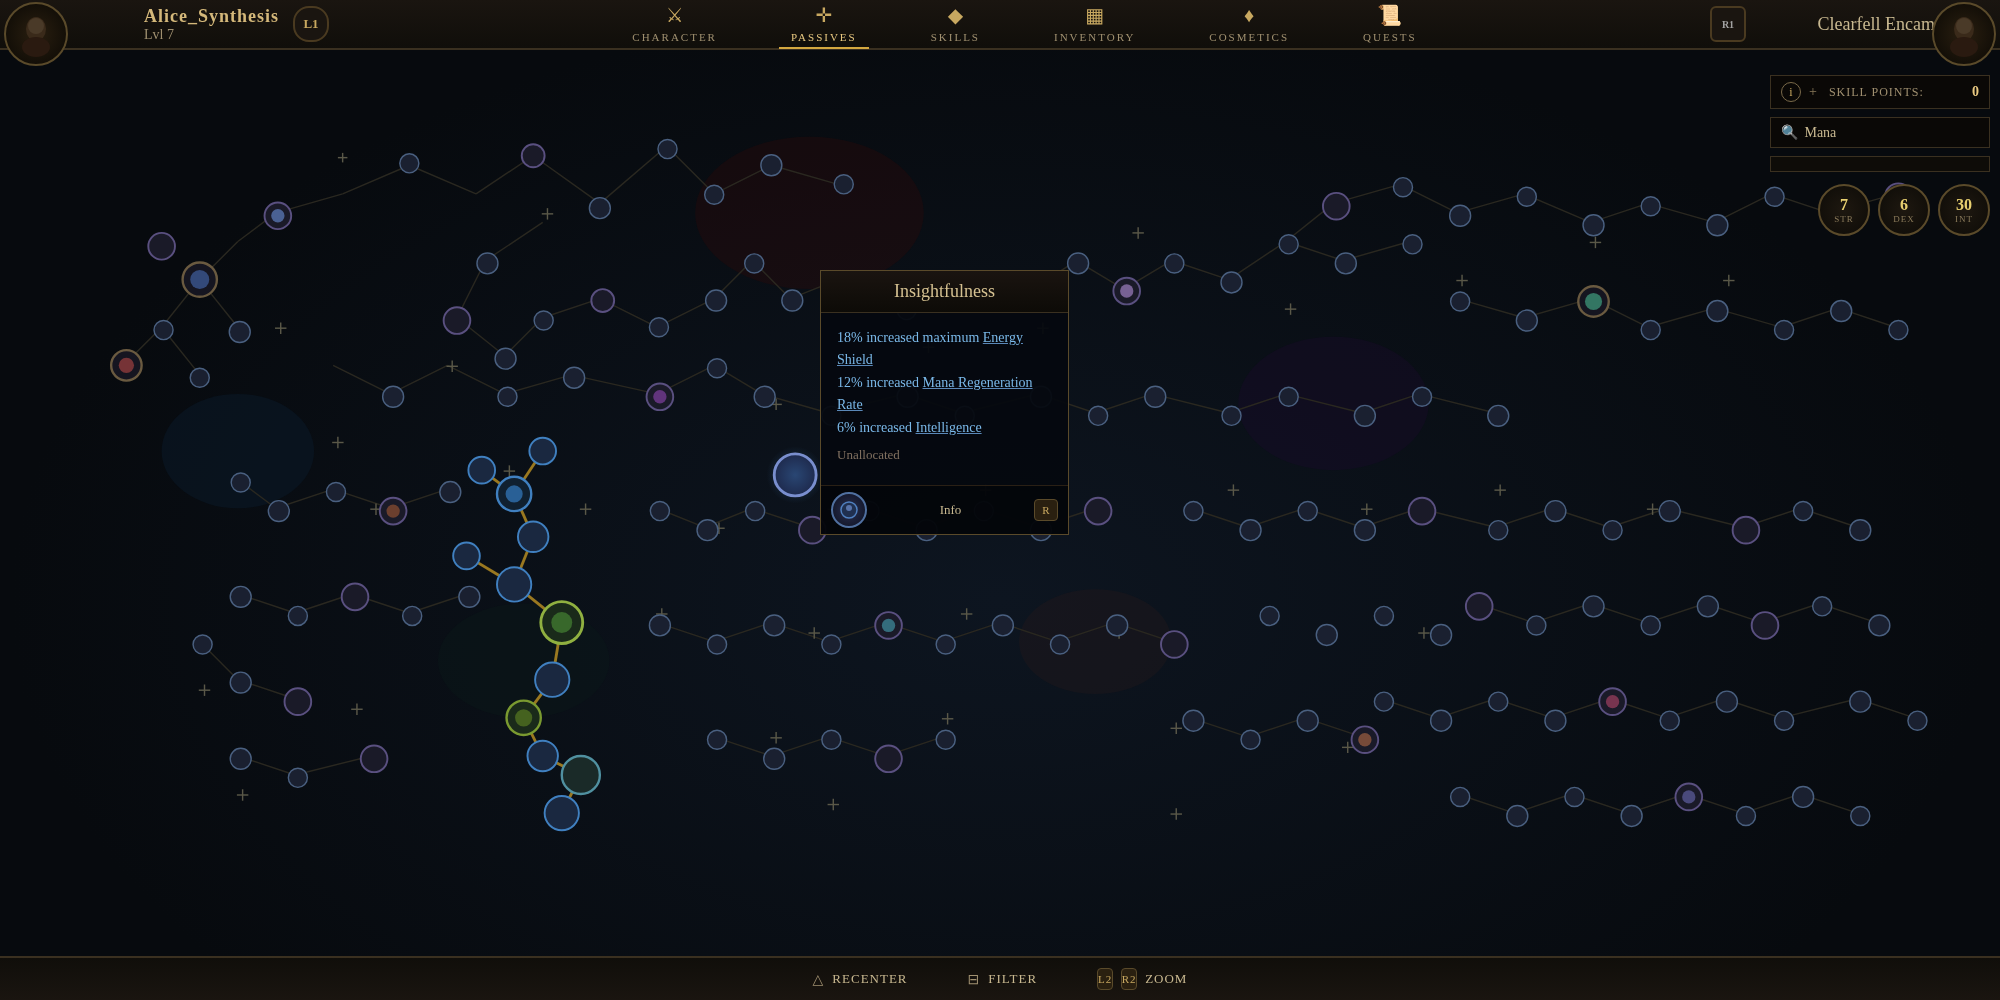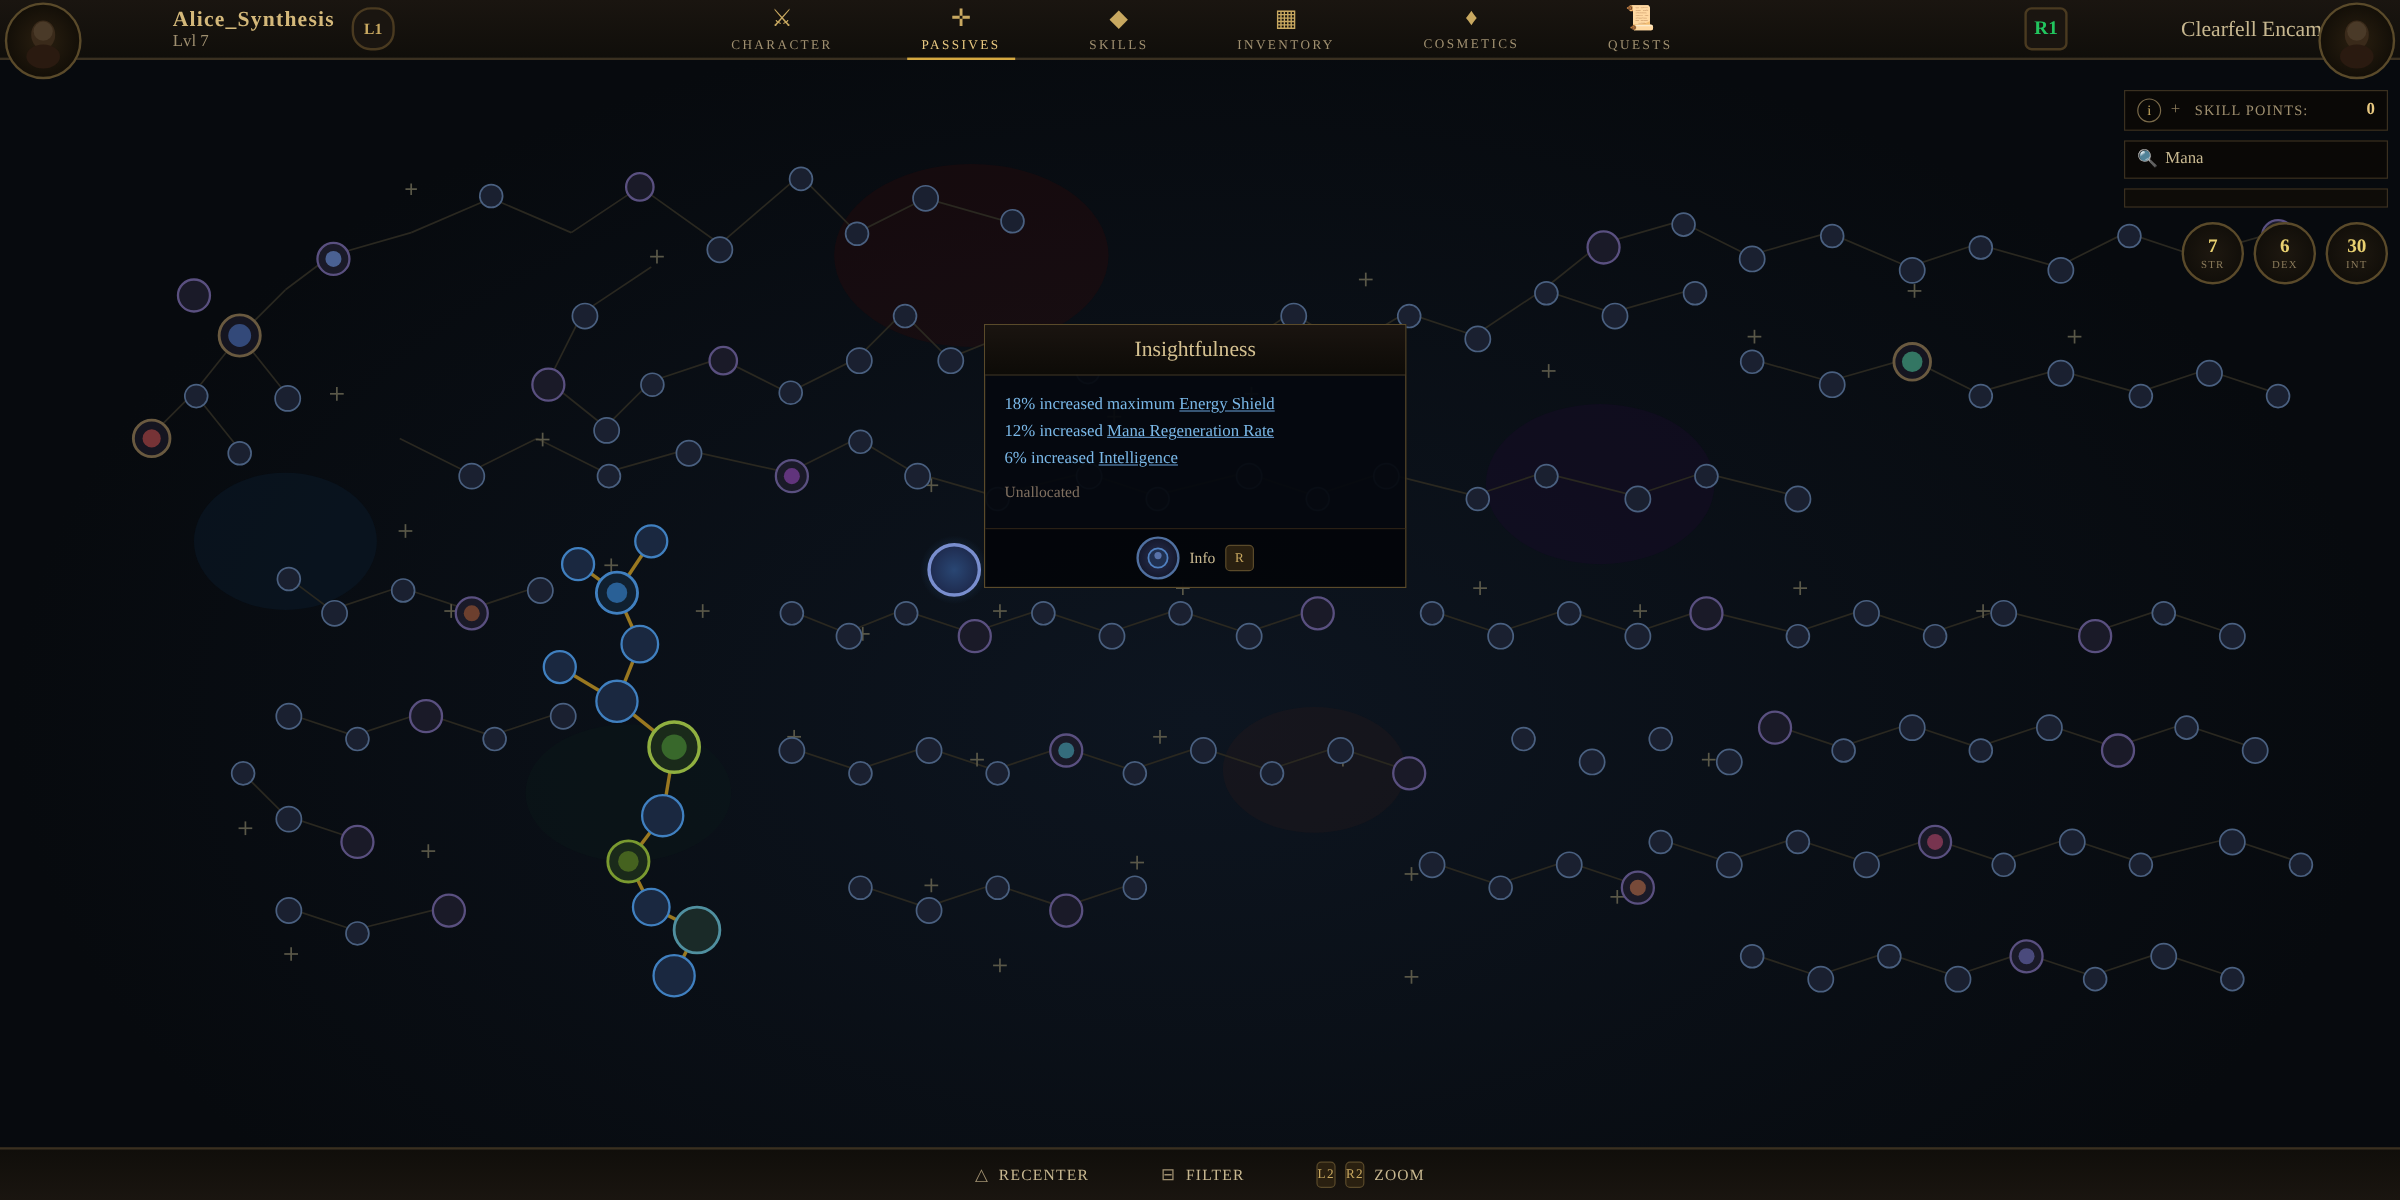--- a/index.html
+++ b/index.html
@@ -112,25 +112,25 @@
     .nav-tab.active .nav-tab-label {
       color: #e8c880;
       text-align: center;
     }
 
     #r1-btn {
       width: 36px; height: 36px;
       background: #1a1510;
       border: 2px solid #4a3a20;
       border-radius: 6px;
-      color: #22c55e;
-      font-size: 16px;
+      color: #a3a3a3;
+      font-size: 10px;
       font-weight: bold;
       display: flex; align-items: center; justify-content: center;
-      margin: 0 27px;
+      margin: 0 4px;
       cursor: pointer;
     }
 
     #location-info {
       color: #c8b890;
       font-size: 18px;
       padding-right: 20px;
       min-width: 250px;
       text-align: right;
     }
@@ -237,21 +237,21 @@
       font-size: 9px;
       letter-spacing: 1px;
       color: #8a7a5a;
     }
 
     
     #tooltip {
       position: absolute;
       top: 270px;
       left: 820px;
-      width: 352px;
+      width: 249px;
       background: rgba(5, 8, 15, 0.95);
       border: 1px solid #5a4a2a;
       z-index: 200;
     }
 
     #tooltip-title {
       text-align: center;
       padding: 10px 16px;
       font-size: 18px;
       color: #d4c090;
@@ -277,21 +277,21 @@
     #tooltip-status {
       color: #807060;
       font-size: 13px;
       padding-top: 8px;
       padding-bottom: 8px;
     }
 
     #tooltip-footer {
       display: flex;
       align-items: center;
-      justify-content: center;
+      justify-content: space-between;
       gap: 8px;
       padding: 6px 10px;
       border-top: 1px solid #2a2015;
       background: rgba(0,0,0,0.3);
     }
 
     #tooltip-node-icon {
       width: 36px; height: 36px;
       border-radius: 50%;
       background: radial-gradient(circle, #2a3050, #0d1020);

